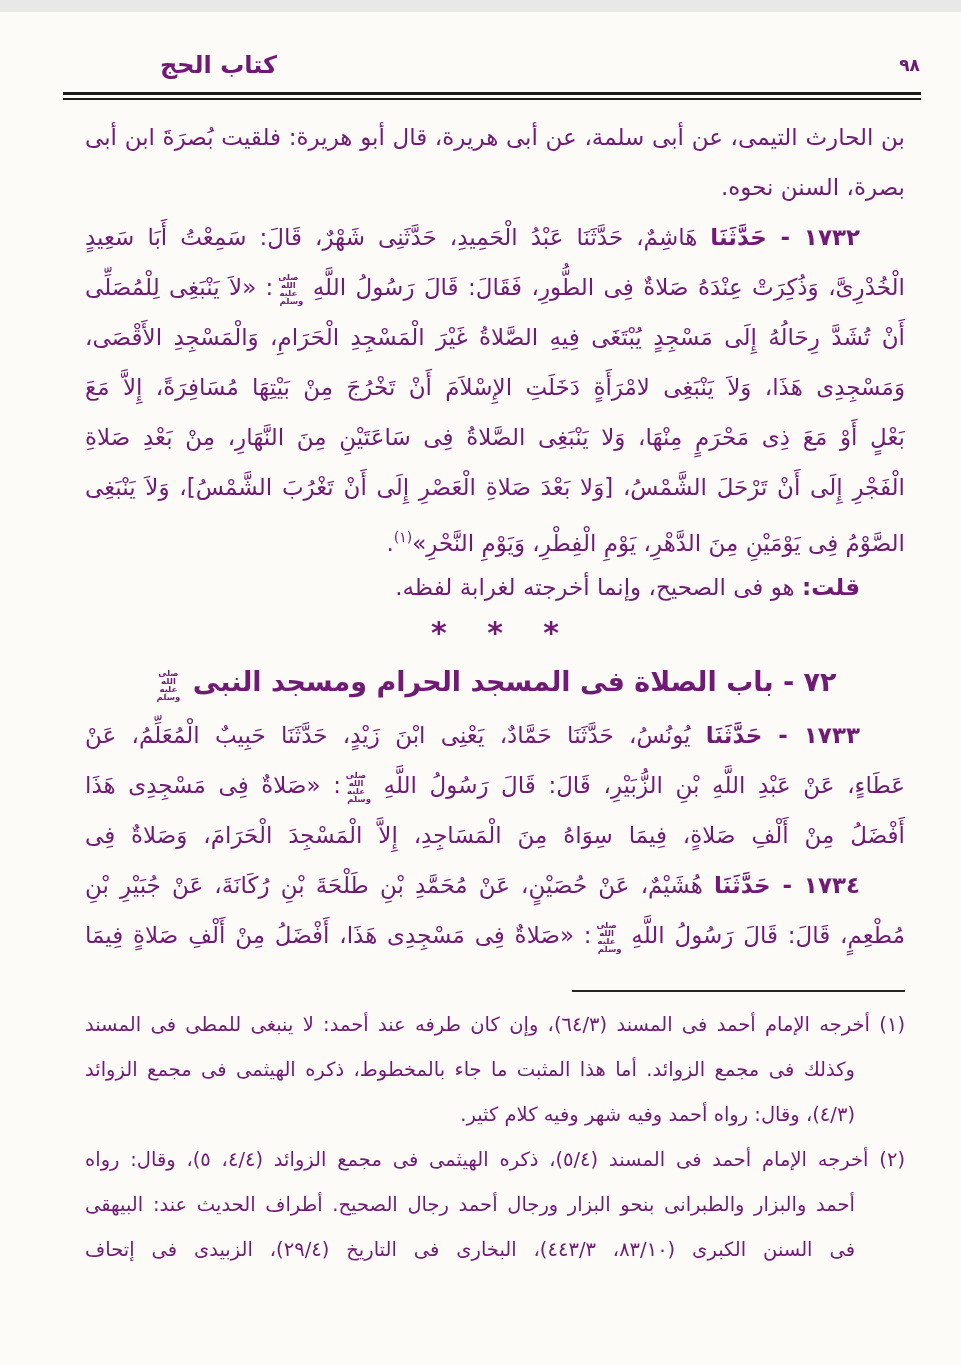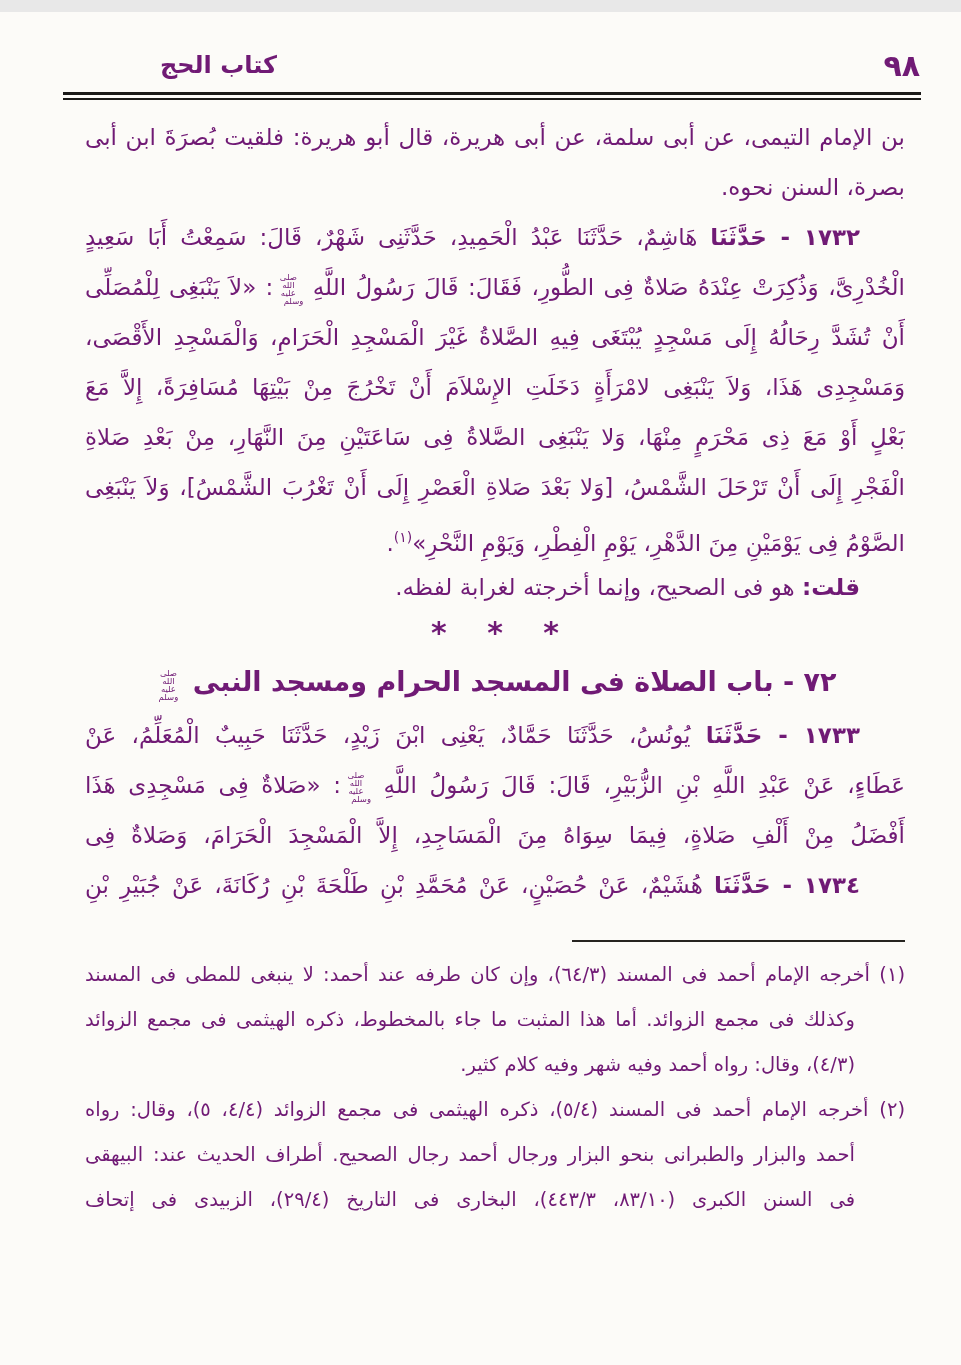--- a/index.html
+++ b/index.html
@@ -14,42 +14,42 @@
     padding-top:30px;
     overflow:hidden;
   }
   
   .header{
     direction:ltr;
     display:flex;justify-content:space-between;align-items:center;
     margin:0 41px 0 160px;height:46px;
   }
   .book-title{font-size:24px;font-weight:bold;}
-  .page-number{font-size:30px;font-weight:bold;letter-spacing:1px;}
+  .page-number{font-size:17px;font-weight:bold;letter-spacing:1px;}
   .rule-double{
     margin:4px 40px 0 63px;height:3px;
     border-top:3px solid #1b1a18;border-bottom:2px solid #1b1a18;
   }
   
   .content{margin:12px 56px 0 85px;}
   .ln{
     direction:rtl;
     text-align:justify;text-align-last:justify;
     height:50px;line-height:50px;
     font-size:23px;
     overflow:hidden;
     white-space:normal;
   }
   .ln.endline{text-align-last:right;}
   .ln.ind{padding-right:45px;}
   .b{font-weight:bold;}
   .saw{
     display:inline-block;width:30px;
     font-size:8.5px;line-height:8px;
-    font-weight:normal;text-align:center;
+    font-weight:bold;text-align:center;
     vertical-align:-9px;white-space:normal;
   }
   .fnref{font-size:14px;vertical-align:9px;letter-spacing:0;}
   
   .stars{
     direction:rtl;text-align:center;
     height:42px;line-height:42px;
     font-size:30px;font-weight:bold;word-spacing:30px;
   }
   .chapter{
@@ -76,21 +76,21 @@
 
   <div class="header">
     <span class="book-title">كتاب الحج</span>
     <span class="page-number">٩٨</span>
   </div>
   <div class="rule-double"></div>
 
   <div class="content">
 
     <div>
-      <div class="ln">بن الإمام التيمى، عن أبى سلمة، عن أبى هريرة، قال أبو هريرة: فلقيت بُصرَةَ ابن أبى</div>
+      <div class="ln">بن الحارث التيمى، عن أبى سلمة، عن أبى هريرة، قال أبو هريرة: فلقيت بُصرَةَ ابن أبى</div>
       <div class="ln endline">بصرة، السنن نحوه.</div>
     </div>
 
     <div>
       <div class="ln ind"><span class="b">١٧٣٢ - حَدَّثَنَا</span><span> هَاشِمٌ، حَدَّثَنَا عَبْدُ الْحَمِيدِ، حَدَّثَنِى شَهْرٌ، قَالَ: سَمِعْتُ أَبَا سَعِيدٍ</span></div>
       <div class="ln"><span>الْخُدْرِىَّ، وَذُكِرَتْ عِنْدَهُ صَلاةٌ فِى الطُّورِ، فَقَالَ: قَالَ رَسُولُ اللَّهِ </span><span class="saw">صلى الله عليه وسلم</span><span>: «لاَ يَنْبَغِى لِلْمُصَلِّى</span></div>
       <div class="ln">أَنْ تُشَدَّ رِحَالُهُ إِلَى مَسْجِدٍ يُبْتَغَى فِيهِ الصَّلاةُ غَيْرَ الْمَسْجِدِ الْحَرَامِ، وَالْمَسْجِدِ الأَقْصَى،</div>
       <div class="ln">وَمَسْجِدِى هَذَا، وَلاَ يَنْبَغِى لامْرَأَةٍ دَخَلَتِ الإِسْلاَمَ أَنْ تَخْرُجَ مِنْ بَيْتِهَا مُسَافِرَةً، إِلاَّ مَعَ</div>
       <div class="ln">بَعْلٍ أَوْ مَعَ ذِى مَحْرَمٍ مِنْهَا، وَلا يَنْبَغِى الصَّلاةُ فِى سَاعَتَيْنِ مِنَ النَّهَارِ، مِنْ بَعْدِ صَلاةِ</div>
       <div class="ln">الْفَجْرِ إِلَى أَنْ تَرْحَلَ الشَّمْسُ، [وَلا بَعْدَ صَلاةِ الْعَصْرِ إِلَى أَنْ تَغْرُبَ الشَّمْسُ]، وَلاَ يَنْبَغِى</div>
@@ -104,20 +104,21 @@
     <div class="chapter"><span>٧٢ - باب الصلاة فى المسجد الحرام ومسجد النبى </span><span class="saw">صلى الله عليه وسلم</span></div>
 
     <div>
       <div class="ln ind"><span class="b">١٧٣٣ - حَدَّثَنَا</span><span> يُونُسُ، حَدَّثَنَا حَمَّادٌ، يَعْنِى ابْنَ زَيْدٍ، حَدَّثَنَا حَبِيبٌ الْمُعَلِّمُ، عَنْ</span></div>
       <div class="ln"><span>عَطَاءٍ، عَنْ عَبْدِ اللَّهِ بْنِ الزُّبَيْرِ، قَالَ: قَالَ رَسُولُ اللَّهِ </span><span class="saw">صلى الله عليه وسلم</span><span>: «صَلاةٌ فِى مَسْجِدِى هَذَا</span></div>
       <div class="ln">أَفْضَلُ مِنْ أَلْفِ صَلاةٍ، فِيمَا سِوَاهُ مِنَ الْمَسَاجِدِ، إِلاَّ الْمَسْجِدَ الْحَرَامَ، وَصَلاةٌ فِى</div>
     </div>
 
     <div>
       <div class="ln ind"><span class="b">١٧٣٤ - حَدَّثَنَا</span><span> هُشَيْمٌ، عَنْ حُصَيْنٍ، عَنْ مُحَمَّدِ بْنِ طَلْحَةَ بْنِ رُكَانَةَ، عَنْ جُبَيْرِ بْنِ</span></div>
+      <div class="ln"><span>مُطْعِمٍ، قَالَ: قَالَ رَسُولُ اللَّهِ </span><span class="saw">صلى الله عليه وسلم</span><span>: «صَلاةٌ فِى مَسْجِدِى هَذَا، أَفْضَلُ مِنْ أَلْفِ صَلاةٍ فِيمَا</span></div>
     </div>
 
   </div>
 
   <div class="fn-rule"></div>
 
   <div class="footnotes">
     <div>
       <div class="ln">(١) أخرجه الإمام أحمد فى المسند (٦٤/٣)، وإن كان طرفه عند أحمد: لا ينبغى للمطى فى المسند</div>
       <div class="ln cont">وكذلك فى مجمع الزوائد. أما هذا المثبت ما جاء بالمخطوط، ذكره الهيثمى فى مجمع الزوائد</div>

